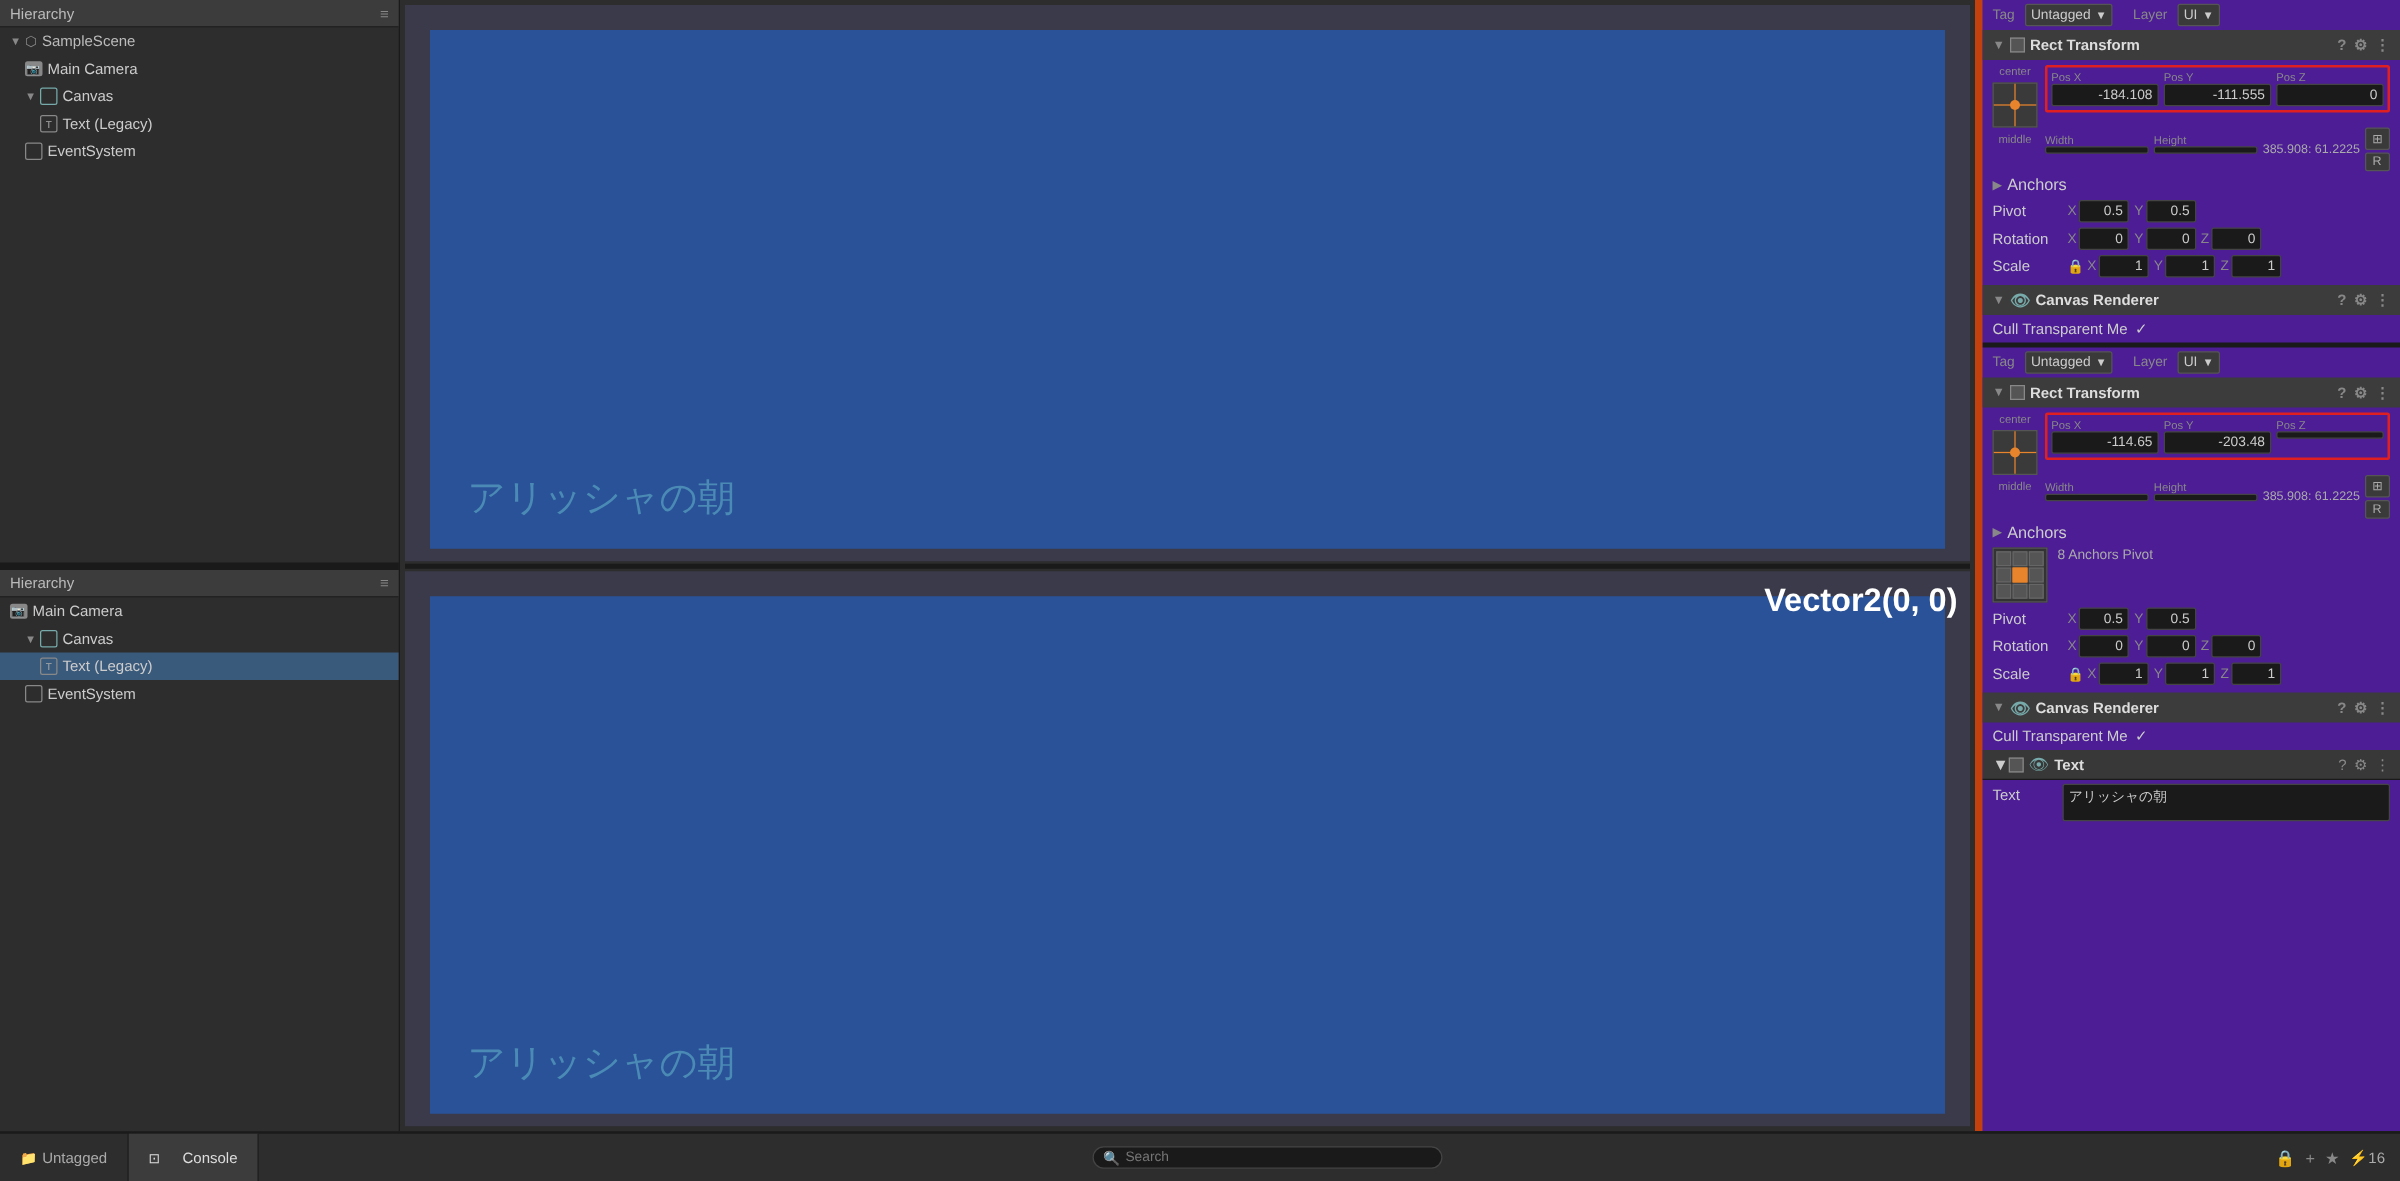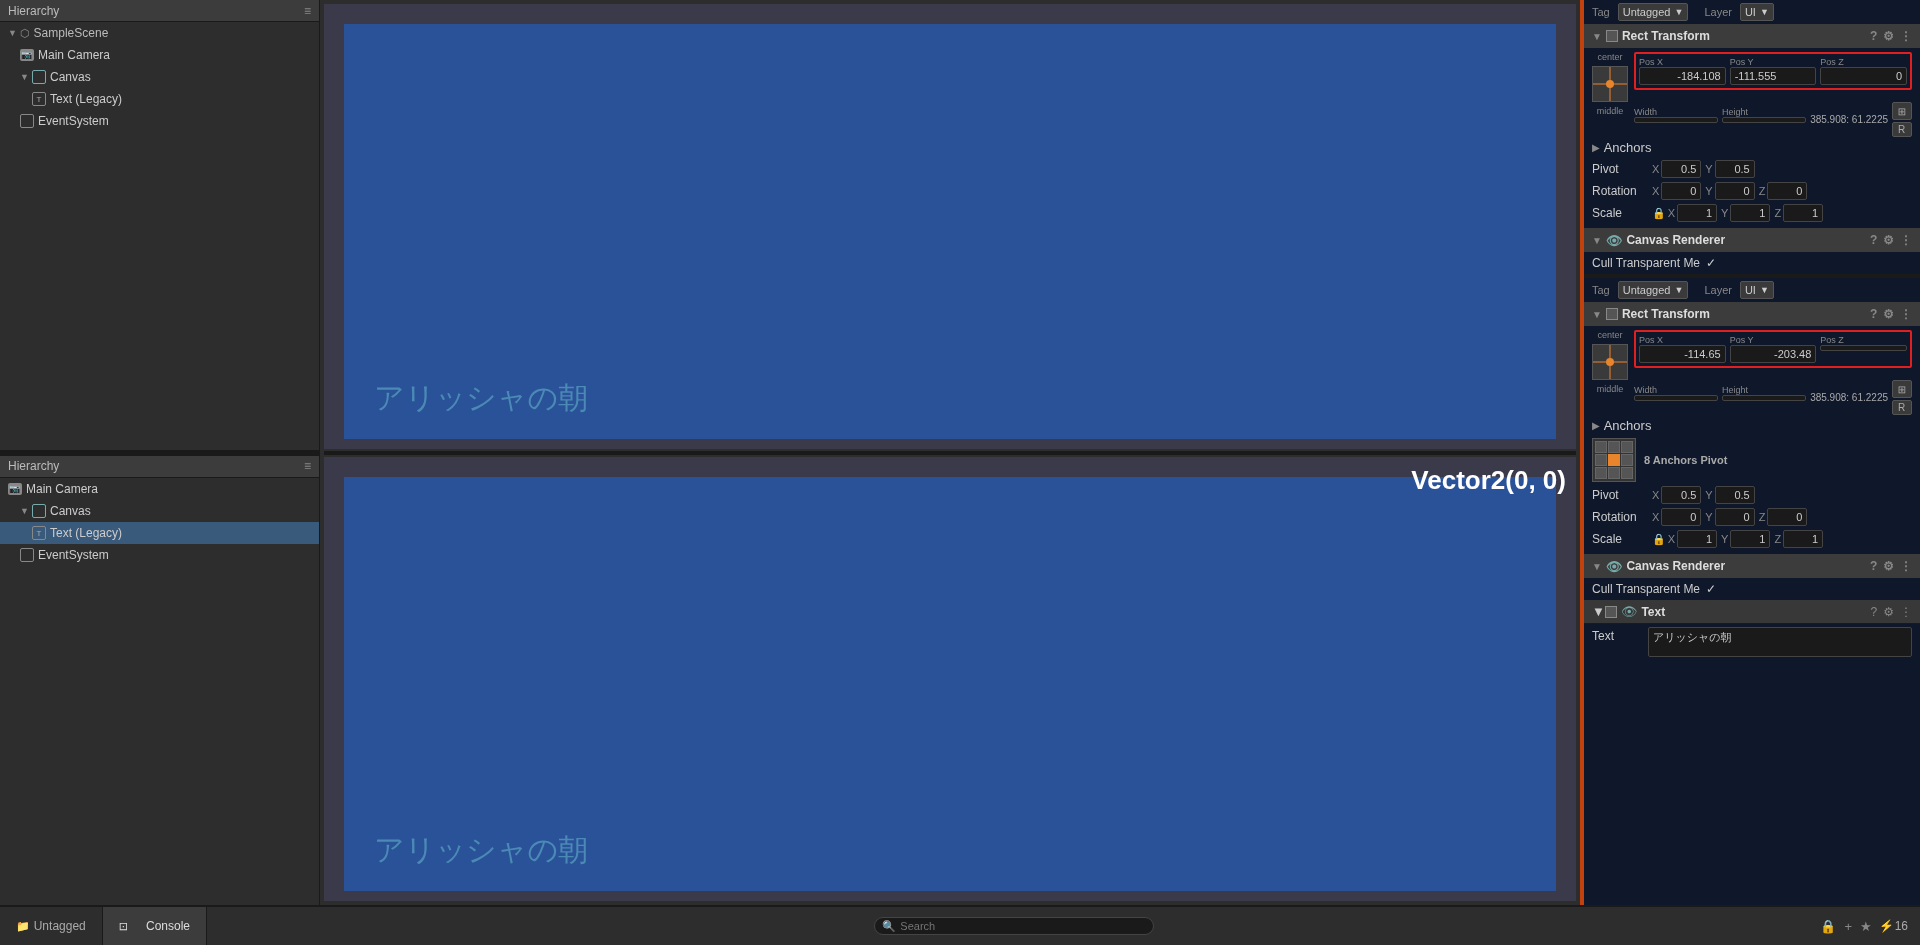--- a/index.html
+++ b/index.html
@@ -132,22 +132,22 @@
       top: 20px;
       left: 20px;
       right: 20px;
       bottom: 10px;
       background: #2a5298;
     }
 
     
     .inspector-panel {
       width: 340px;
-      background: #0f172a;
-      border-left: 4px solid #c2410c;
+      background: #4c1d95;
+      border-left: 6px solid #c2410c;
       display: flex;
       flex-direction: column;
       flex-shrink: 0;
       overflow-y: auto;
     }
 
     .inspector-panel::-webkit-scrollbar {
       width: 8px;
     }
     .inspector-panel::-webkit-scrollbar-track {
@@ -475,21 +475,21 @@
 
           <div style="flex:1;">
 
             <div style="display:flex;gap:4px;margin-bottom:2px;border:2px solid #e02020;padding:3px;border-radius:2px;">
               <div style="flex:1;display:flex;flex-direction:column;">
                 <span style="font-size:9px;color:#888;">Pos X</span>
                 <div style="background:#1a1a1a;border:1px solid #444;color:#ccc;padding:2px 4px;font-size:11px;border-radius:2px;text-align:right;">-184.108</div>
               </div>
               <div style="flex:1;display:flex;flex-direction:column;">
                 <span style="font-size:9px;color:#888;">Pos Y</span>
-                <div style="background:#1a1a1a;border:1px solid #444;color:#ccc;padding:2px 4px;font-size:11px;border-radius:2px;">-111.555</div>
+                <div style="background:#1a1a1a;border:1px solid #444;color:#ccc;padding:2px 4px;font-size:11px;border-radius:2px;text-align:right;">-111.555</div>
               </div>
               <div style="flex:1;display:flex;flex-direction:column;">
                 <span style="font-size:9px;color:#888;">Pos Z</span>
                 <div style="background:#1a1a1a;border:1px solid #444;color:#ccc;padding:2px 4px;font-size:11px;border-radius:2px;text-align:right;">0</div>
               </div>
             </div>
 
             <div style="display:flex;gap:4px;align-items:center;">
               <div style="flex:1;display:flex;flex-direction:column;">
                 <span style="font-size:9px;color:#888;">Width</span>
@@ -658,21 +658,21 @@
               </div>
             </div>
           </div>
         </div>
 
         <div style="display:flex;align-items:center;padding:3px 0;">
           <span style="color:#888;font-size:10px;margin-right:4px;">▶</span>
           <span>Anchors</span>
         </div>
 
-        <div style="display:flex;align-items:center;gap:8px;padding:2px 0;font-weight:bold;">
+        <div style="display:flex;gap:8px;padding:2px 0;">
           <div style="display:grid;grid-template-columns:repeat(3,12px);grid-template-rows:repeat(3,12px);gap:1px;background:#333;padding:2px;border:1px solid #555;">
             <div style="background:#555;border:1px solid #666;"></div>
             <div style="background:#555;border:1px solid #666;"></div>
             <div style="background:#555;border:1px solid #666;"></div>
             <div style="background:#555;border:1px solid #666;"></div>
             <div style="background:#e8842c;border:1px solid #e8842c;"></div>
             <div style="background:#555;border:1px solid #666;"></div>
             <div style="background:#555;border:1px solid #666;"></div>
             <div style="background:#555;border:1px solid #666;"></div>
             <div style="background:#555;border:1px solid #666;"></div>

